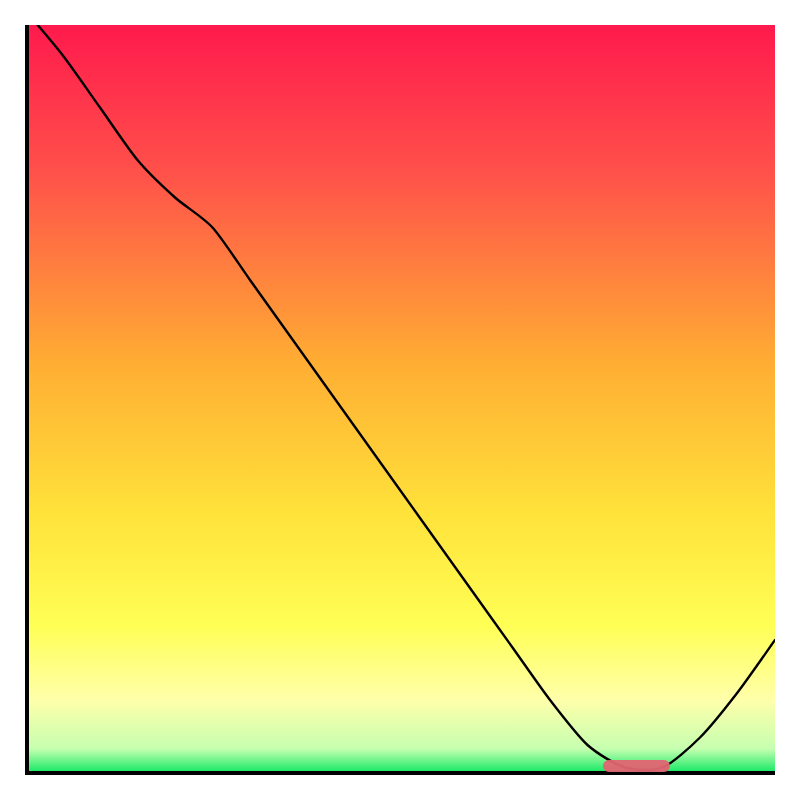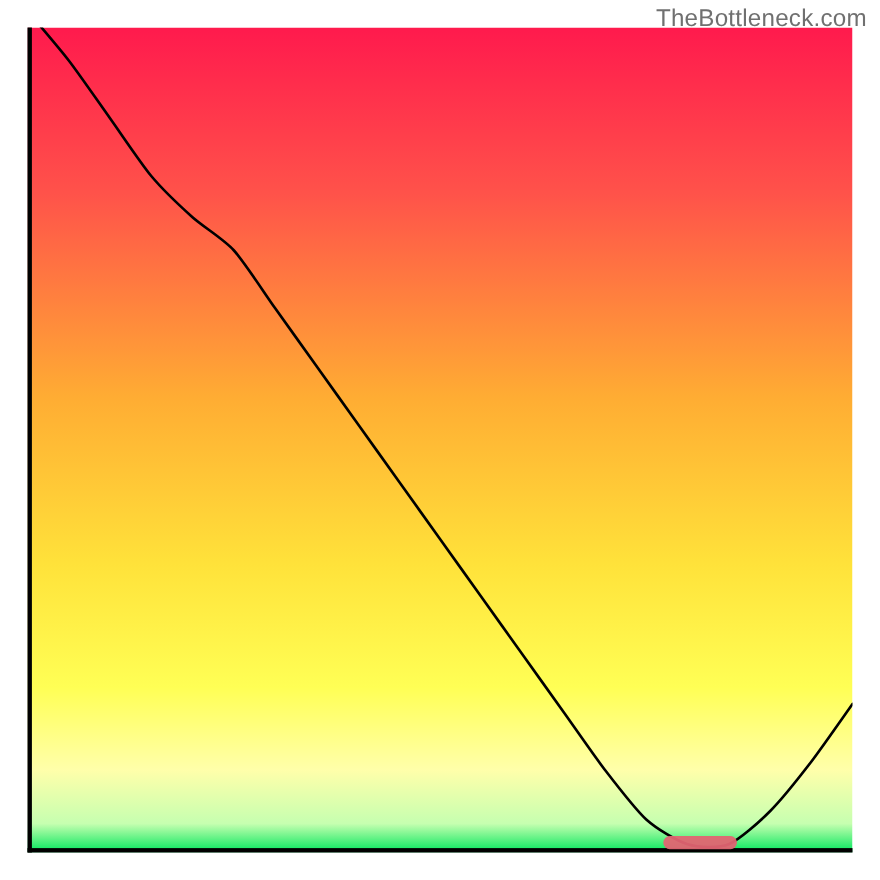--- a/index.html
+++ b/index.html
@@ -65,21 +65,20 @@
     background: #e16472;
     border-radius: 6px;
     z-index: 3;
     opacity: 0.95;
   }
 </style>
 </head>
 <body>
 <div class="container">
 
-<div class="watermark">TheBottleneck.com</div>
 
 <div class="plot">
 
   <svg class="grad-bg" viewBox="0 0 750 750" preserveAspectRatio="none">
     <defs>
       <linearGradient id="bg-grad" x1="0" y1="0" x2="0" y2="1">
 
       <stop offset="0.00%" stop-color="#ff1a4d"></stop>
             <stop offset="20.00%" stop-color="#ff524a"></stop>
             <stop offset="45.00%" stop-color="#ffad33"></stop>

